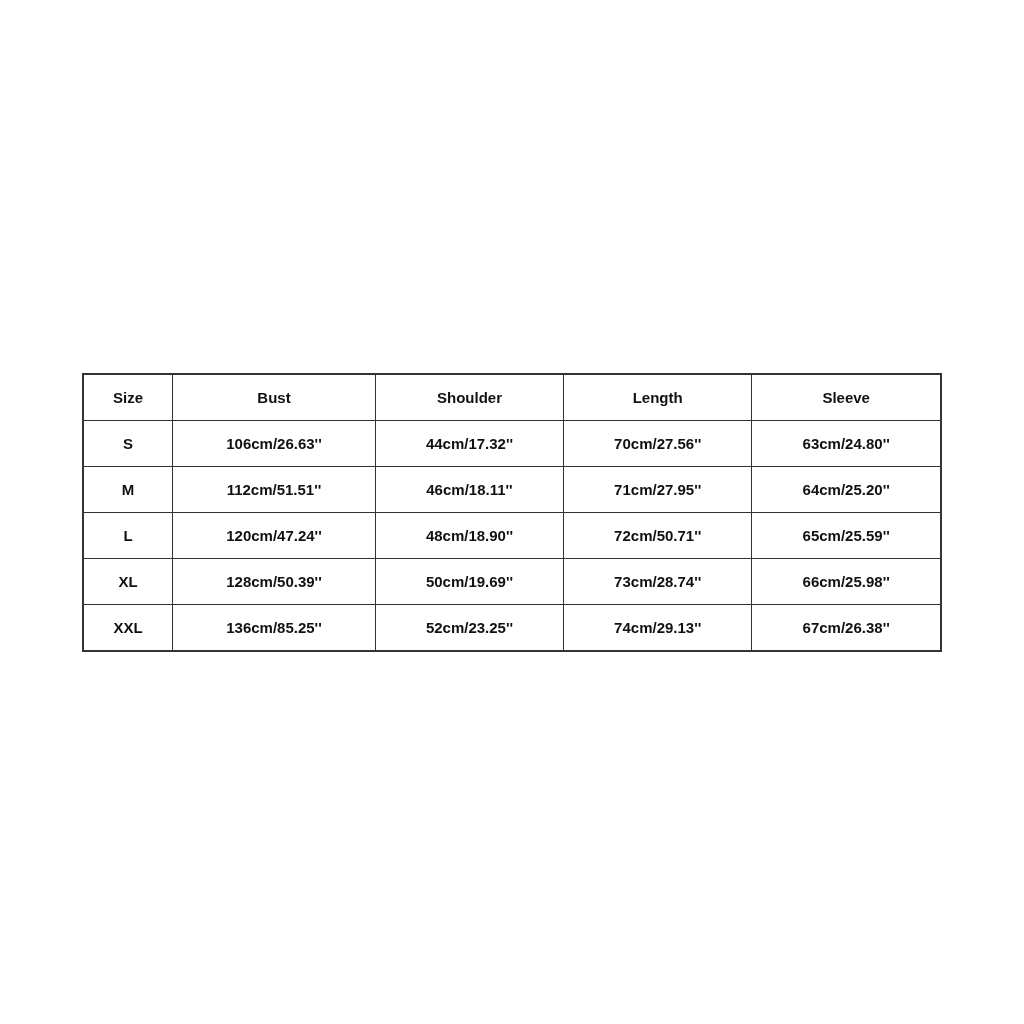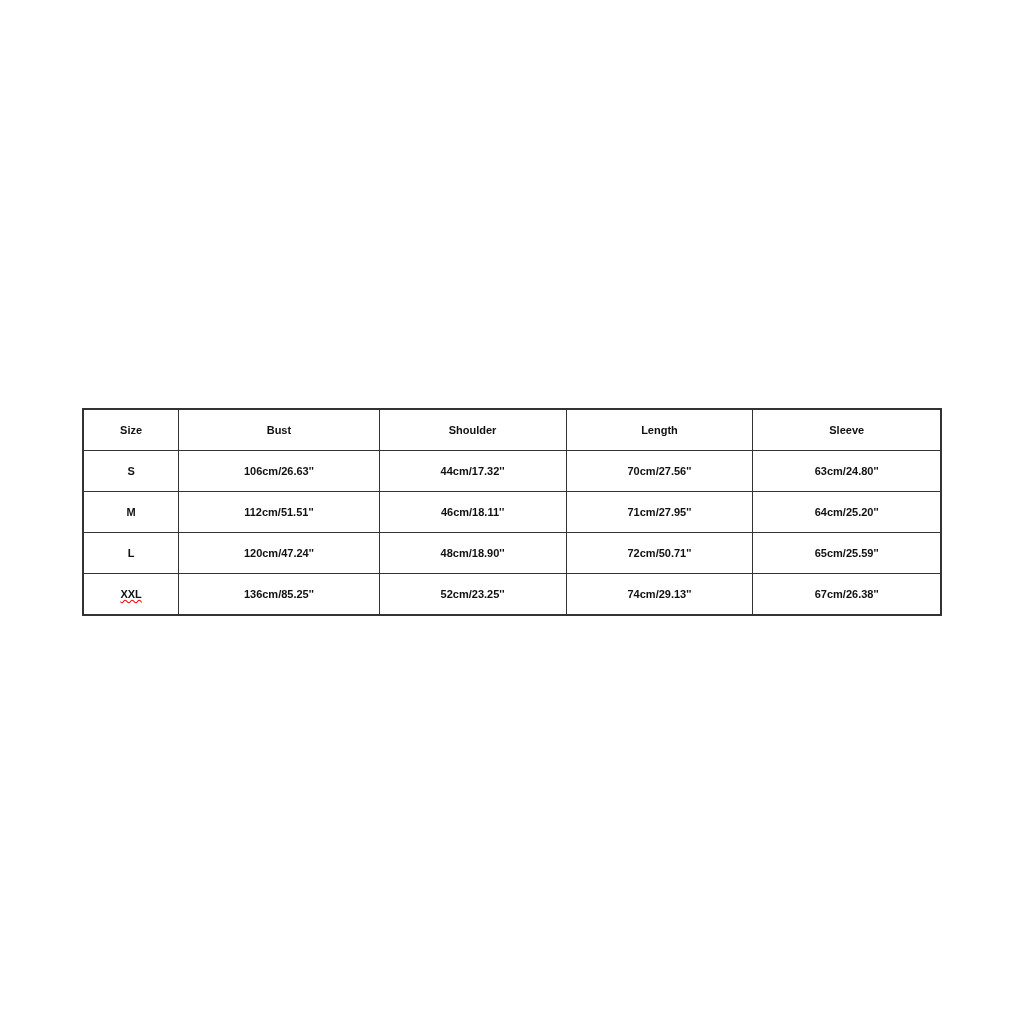--- a/index.html
+++ b/index.html
@@ -25,36 +25,35 @@
     table {
       width: 100%;
       border-collapse: collapse;
       border: 2px solid #333;
     }
 
     th, td {
       border: 1.5px solid #333;
       padding: 14px 10px;
       text-align: center;
-      font-size: 11px;
+      font-size: 15px;
       font-weight: bold;
       color: #111;
     }
 
     th {
       font-weight: bold;
       background-color: #fff;
     }
 
     td {
       font-weight: bold;
     }
 
     .xxl-cell {
-      text-decoration: underline;
       text-decoration-color: red;
       text-decoration-style: wavy;
     }
   </style>
 </head>
 <body>
 
 <div class="table-container">
   <table>
     <thead>
@@ -82,20 +81,27 @@
           <td>64cm/25.20''</td>
         </tr>
         <tr>
           <td>L</td>
           <td>120cm/47.24''</td>
           <td>48cm/18.90''</td>
           <td>72cm/50.71''</td>
           <td>65cm/25.59''</td>
         </tr>
         <tr>
+          <td>XL</td>
+          <td>128cm/50.39''</td>
+          <td>50cm/19.69''</td>
+          <td>73cm/28.74''</td>
+          <td>66cm/25.98''</td>
+        </tr>
+        <tr>
           <td class="xxl-cell">XXL</td>
           <td>136cm/85.25''</td>
           <td>52cm/23.25''</td>
           <td>74cm/29.13''</td>
           <td>67cm/26.38''</td>
         </tr>
       </tbody>
   </table>
 </div>
 

